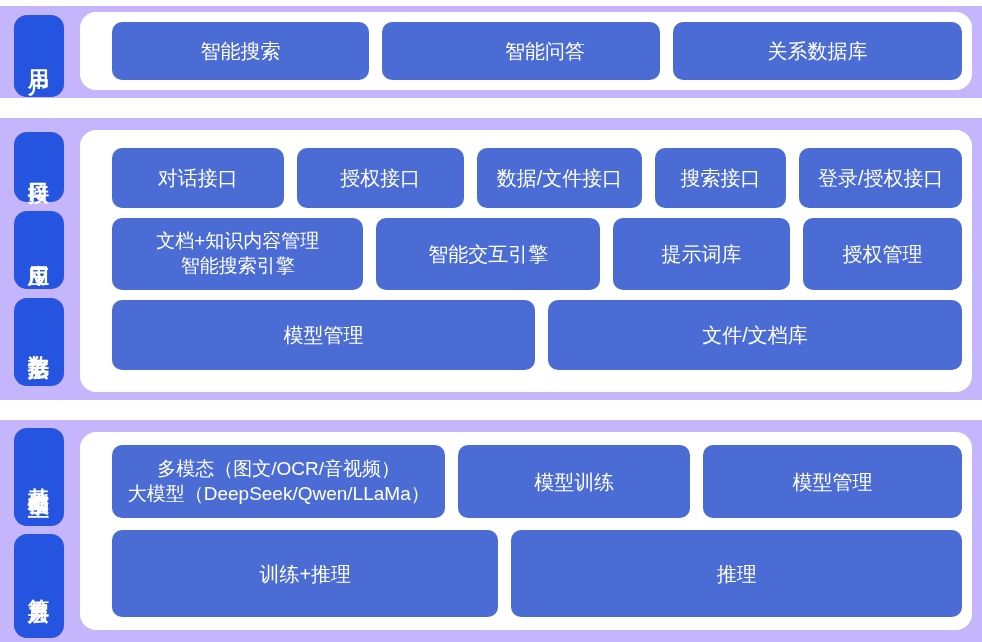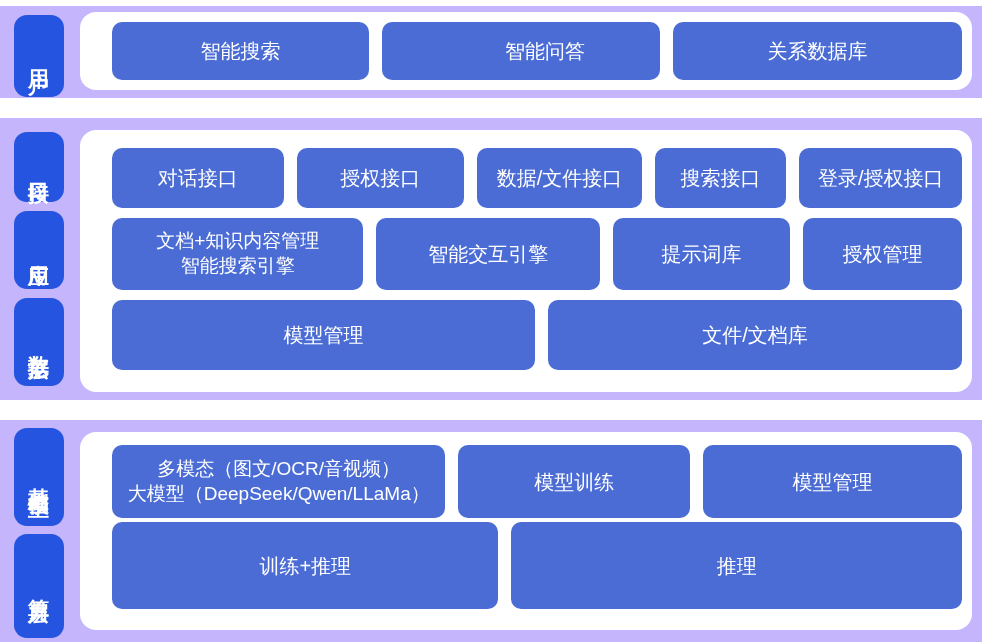--- a/index.html
+++ b/index.html
@@ -59,21 +59,21 @@
   .panel {
     flex: 1;
     background: #ffffff;
     border-radius: 16px;
     margin-right: 10px;
     display: flex;
     flex-direction: column;
   }
   .band-users  .panel { margin-top: 6px;  height: 78px;  padding: 10px 10px 10px 32px; }
   .band-middle .panel { margin-top: 12px; height: 262px; padding: 18px 10px 14px 32px; gap: 10px; }
-  .band-bottom .panel { margin-top: 12px; height: 198px; padding: 13px 10px 12px 32px; gap: 4px; }
+  .band-bottom .panel { margin-top: 12px; height: 198px; padding: 13px 10px 12px 32px; gap: 12px; }
 
   .btn-row {
     display: flex;
     gap: 13px;
     width: 100%;
   }
   .row-h58 { height: 58px; }
   .row-h60 { height: 60px; }
   .row-h72 { height: 72px; }
   .row-h70 { height: 70px; }

